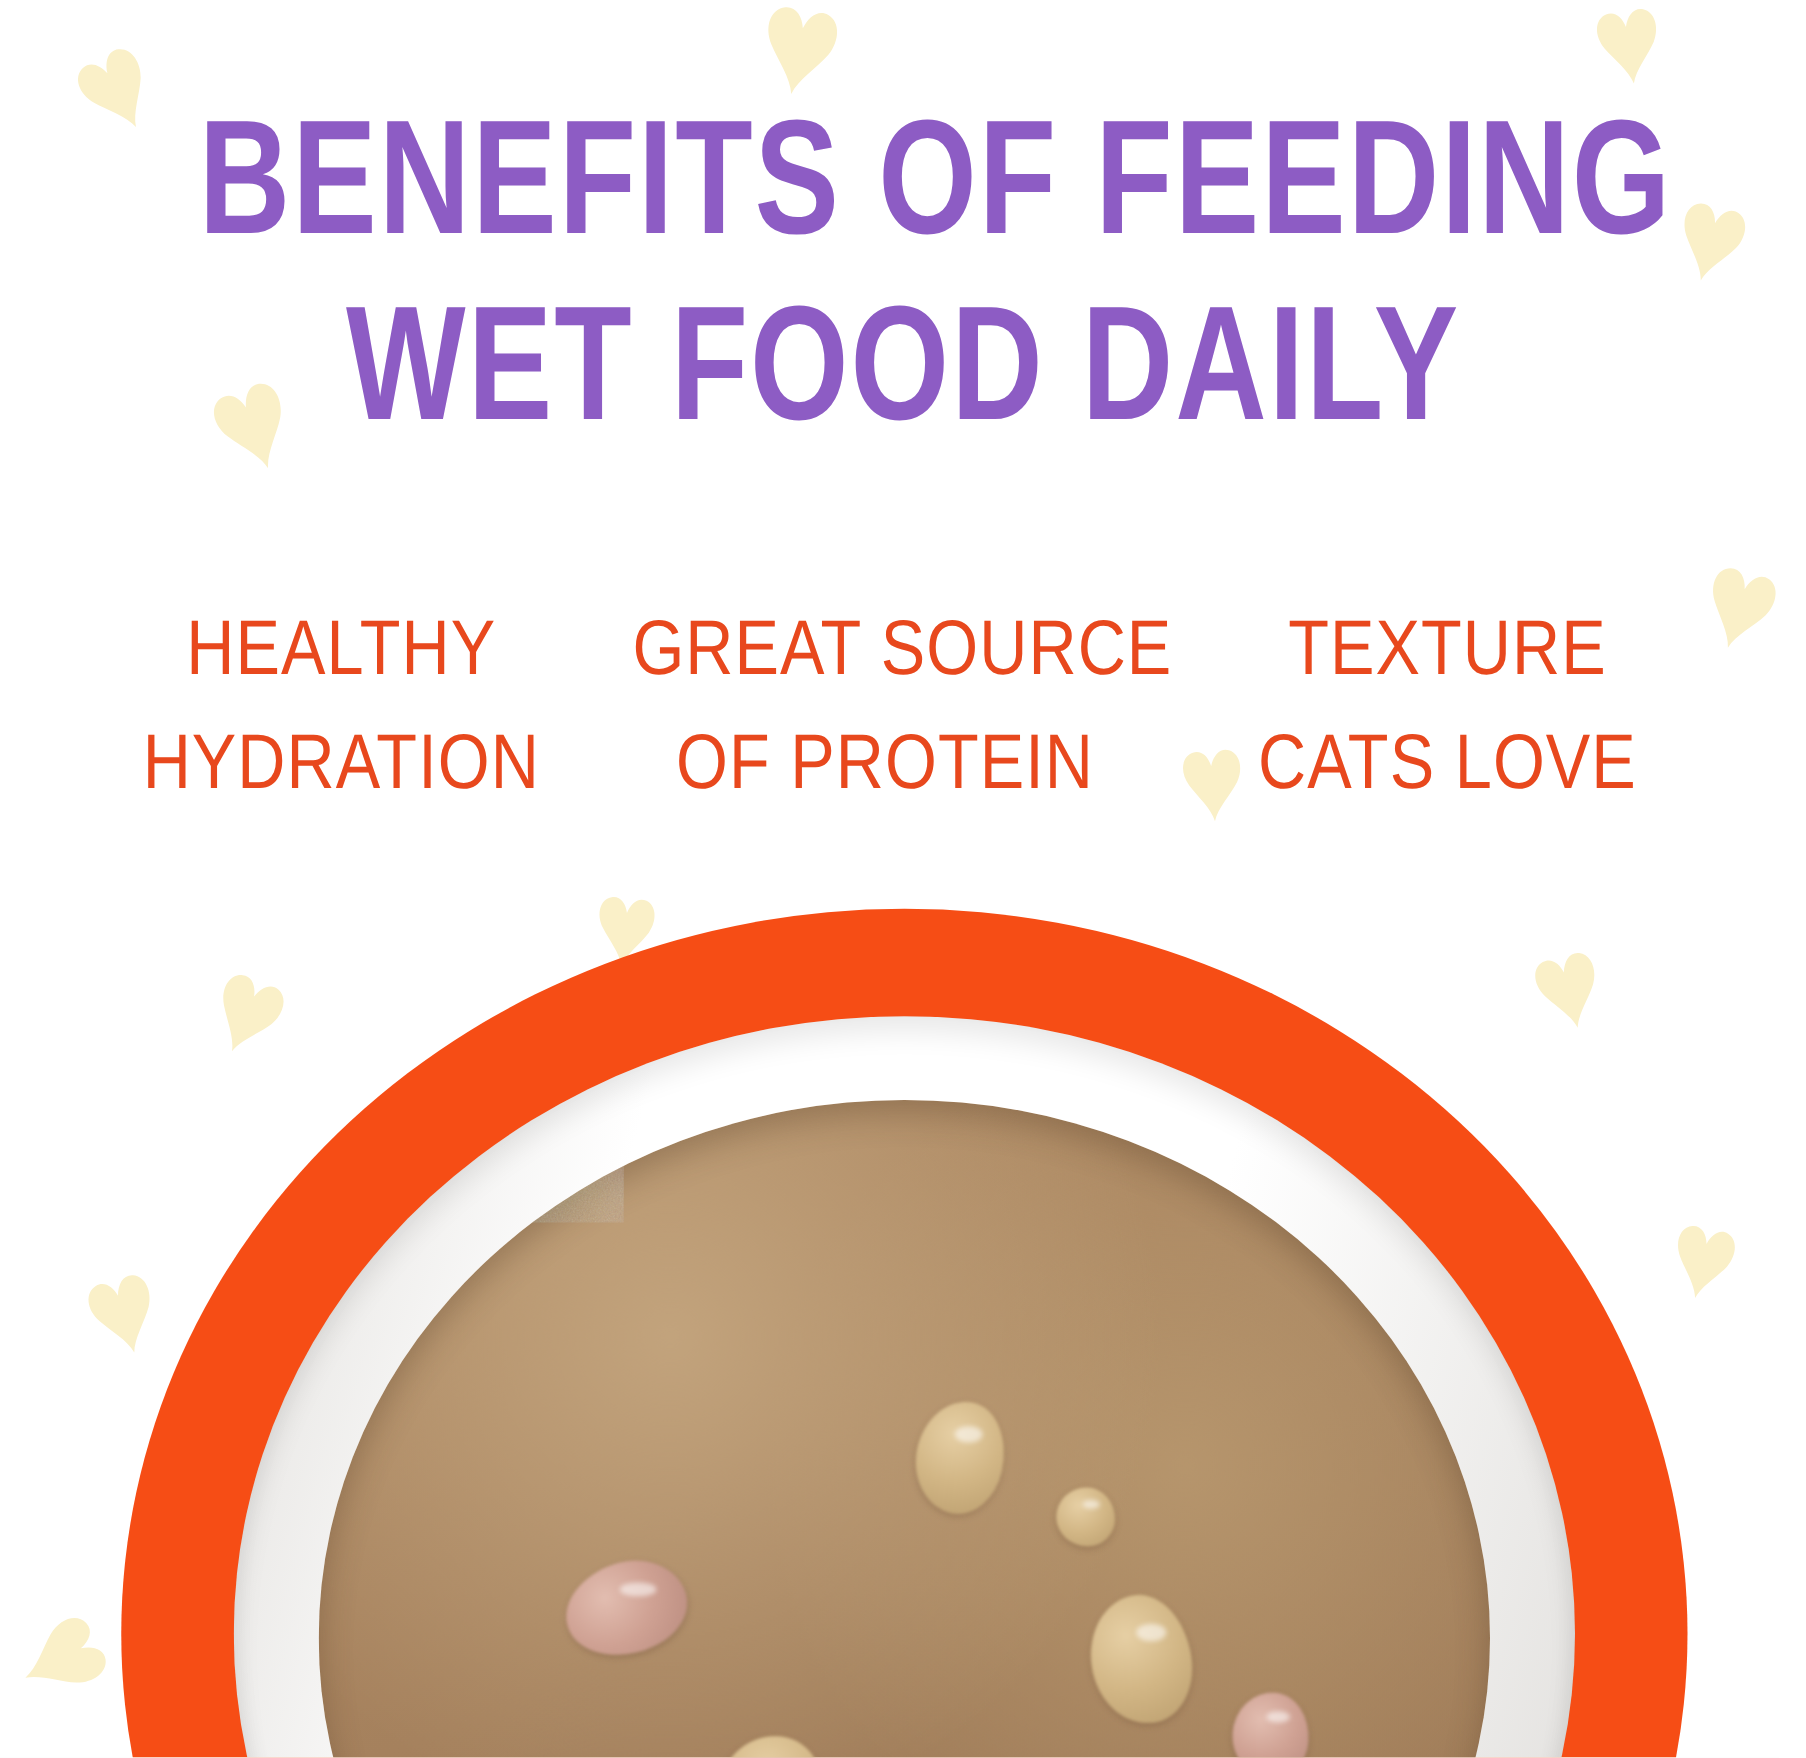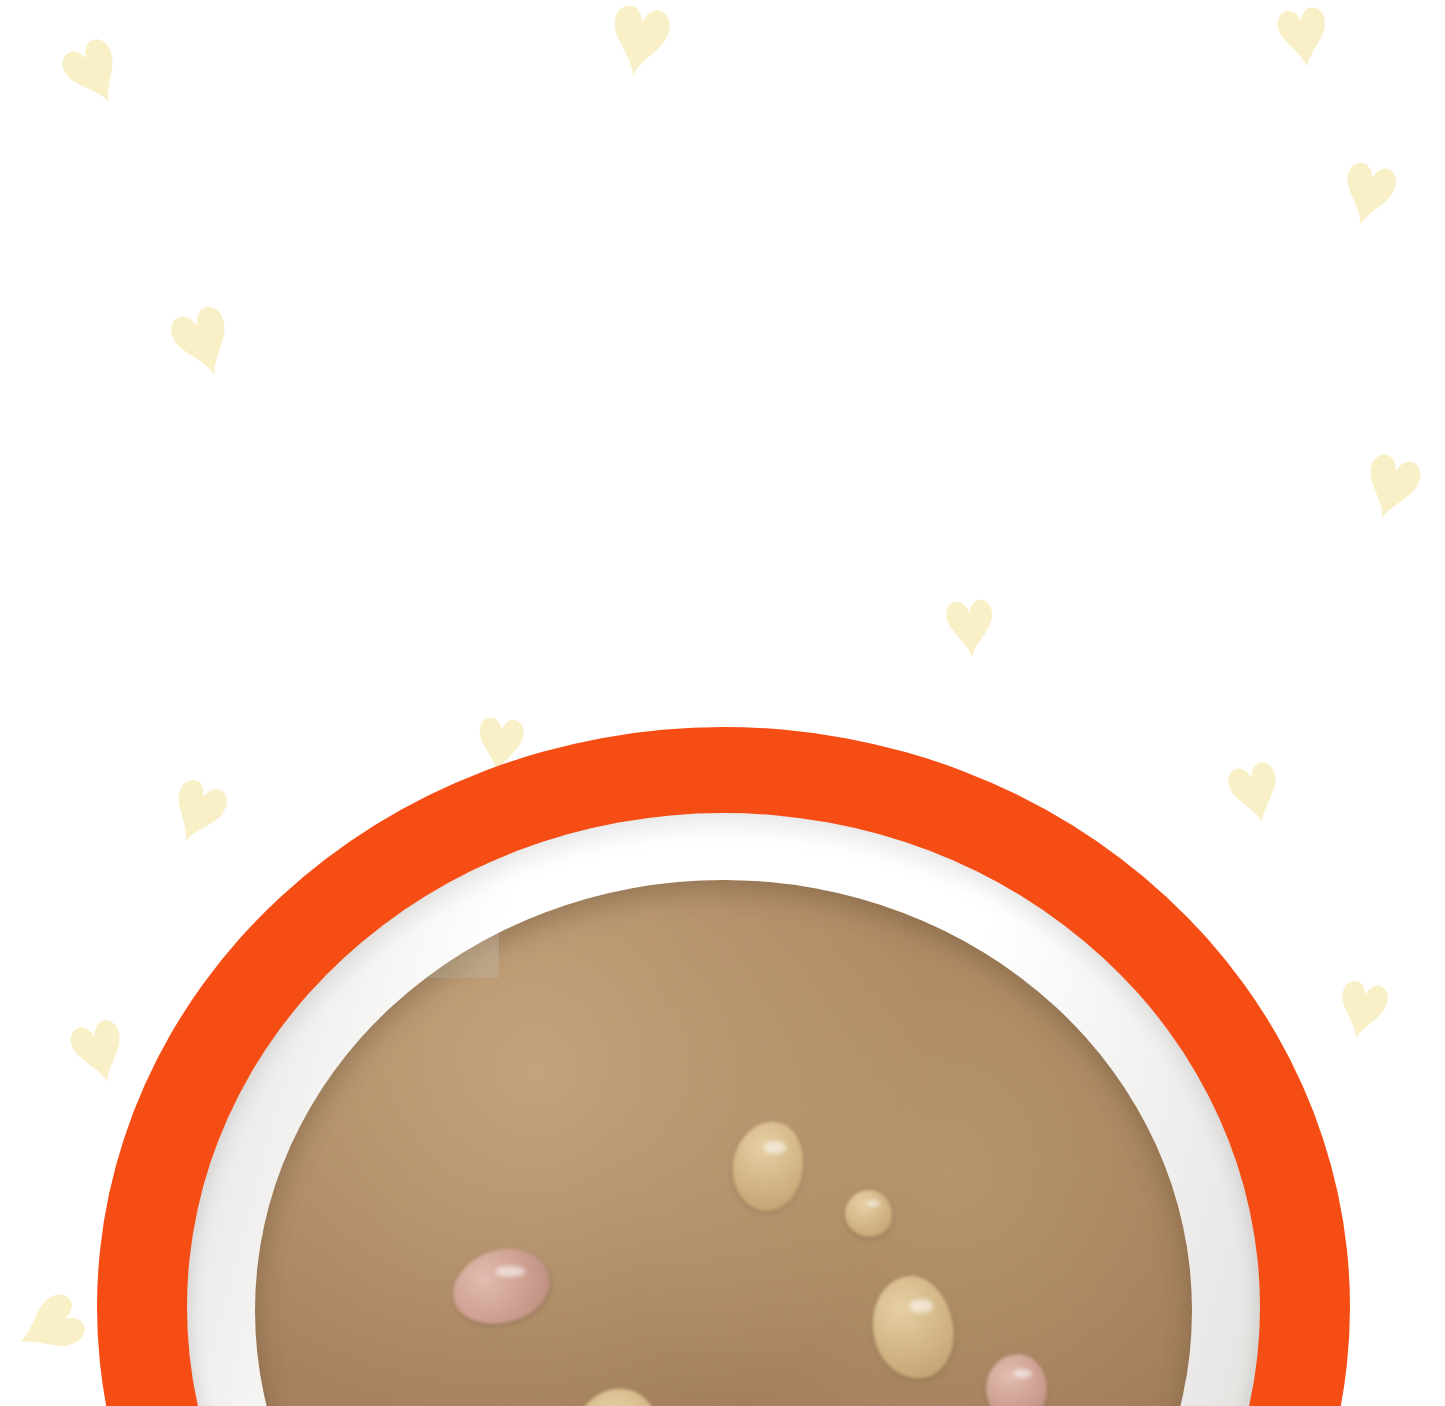--- a/index.html
+++ b/index.html
@@ -219,21 +219,39 @@
           <path d="M50 94 C46 78 28 62 18 48 C6 31 10 12 26 8 C38 5 47 14 50 26 C54 13 64 4 76 8 C91 13 94 32 84 48 C74 63 55 78 50 94 Z" fill="#faf0c8"></path>
         </svg>
       </div>
       <div class="heart" style="left: 16px; top: 1290px; width: 66px; height: 73.92px; transform: rotate(62deg);">
         <svg viewBox="0 0 100 100" preserveAspectRatio="none">
           <path d="M50 94 C46 78 28 62 18 48 C6 31 10 12 26 8 C38 5 47 14 50 26 C54 13 64 4 76 8 C91 13 94 32 84 48 C74 63 55 78 50 94 Z" fill="#faf0c8"></path>
         </svg>
       </div>
     </div>
 
-
+  <div class="headline">
+    <span class="headline-line l1">BENEFITS OF FEEDING</span>
+    <span class="headline-line l2">WET FOOD DAILY</span>
+  </div>
+
+  <div class="benefits">
+    <div class="benefit b1">
+      <span class="bl">HEALTHY</span>
+      <span class="bl">HYDRATION</span>
+    </div>
+    <div class="benefit b2">
+      <span class="bl">GREAT SOURCE</span>
+      <span class="bl">OF PROTEIN</span>
+    </div>
+    <div class="benefit b3">
+      <span class="bl">TEXTURE</span>
+      <span class="bl">CATS LOVE</span>
+    </div>
+  </div>
 
   <div class="bowl-wrap">
     <div class="bowl-outer"></div>
     <div class="bowl-rim">
       <div class="bowl-rim-shade"></div>
     </div>
     <div class="bowl-food" id="bowl-food">
       <svg class="grain" xmlns="http://www.w3.org/2000/svg">
         <defs>
           <filter id="fgrain">

